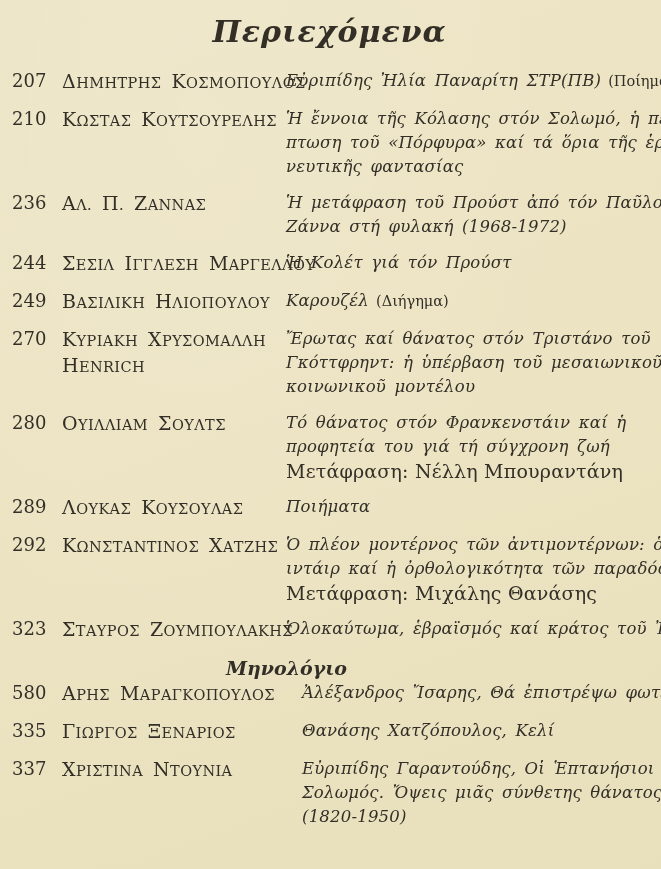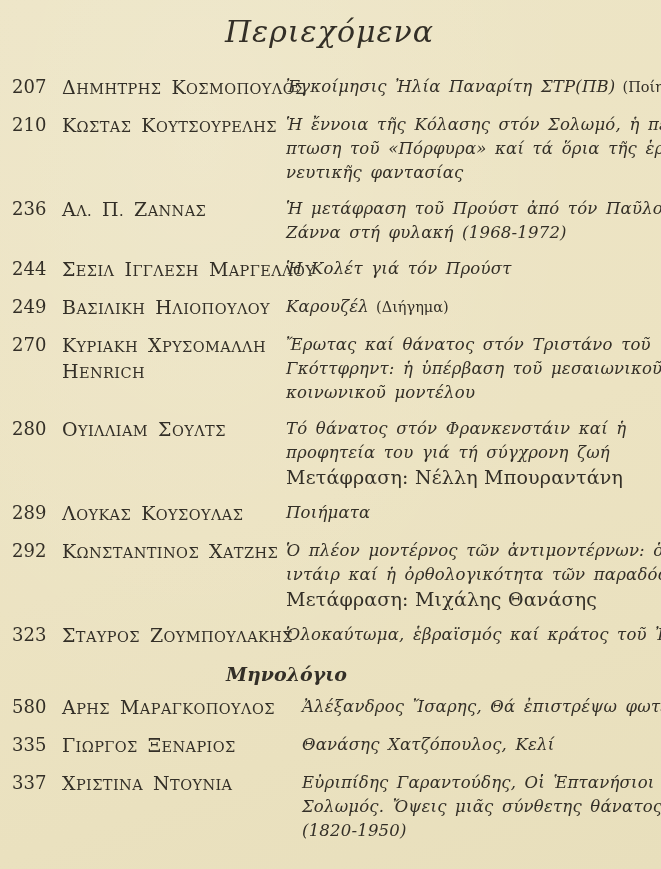--- a/index.html
+++ b/index.html
@@ -12,24 +12,24 @@
     overflow: hidden;
     background:
       radial-gradient(ellipse at 30% 15%, rgba(255,255,255,0.10), transparent 60%),
       linear-gradient(160deg, #ede5c6 0%, #ece3c2 55%, #e8dfbc 100%);
     color: #332f27;
     font-family: "DejaVu Serif", serif;
   }
   .page-title {
     text-align: center;
     font-style: italic;
-    font-weight: normal;
+    font-weight: bold;
     font-size: 30px;
     letter-spacing: 1px;
-    margin: 6px 0 26px 0;
+    margin: 6px 0 20px 0;
   }
   .toc { display: block; }
   .entry {
     display: grid;
     grid-template-columns: 50px 224px 1fr;
     margin-bottom: 12px;
   }
   .section2 .entry { grid-template-columns: 50px 240px 1fr; }
   .num {
     font-size: 18px;
@@ -65,21 +65,21 @@
     font-size: 19px;
     line-height: 24px;
     letter-spacing: 0.2px;
   }
   .section-heading {
     font-style: italic;
     font-weight: bold;
     font-size: 19px;
     text-align: center;
     padding-right: 86px;
-    margin: 14px 0 10px 0;
+    margin: 14px 0 2px 0;
   }
   .section-label {
     font-weight: bold;
     font-size: 12.5px;
     letter-spacing: 0.8px;
     margin: 0 0 10px 0;
   }
   .section-label .cap { font-size: 15px; }
 </style>
 </head>
@@ -90,21 +90,21 @@
   <h1 class="page-title">Περιεχόμενα</h1>
 
   <div class="toc">
 
     <div class="entry">
       <div class="num">207</div>
       <div class="author">
           <div class="smallcaps"><span class="cap">Δ</span>ΗΜΗΤΡΗΣ <span class="cap">Κ</span>ΟΣΜΟΠΟΥΛΟΣ</div>
         </div>
       <div class="title">
-        <div class="tline"><span>Ἐγκοίμησις Ἠλία Παναρίτη ΣΤΡ(ΠΒ)</span><span class="note">(Ποίημα)</span></div>
+        <div class="tline"><span>Εὐριπίδης Ἠλία Παναρίτη ΣΤΡ(ΠΒ)</span><span class="note">(Ποίημα)</span></div>
       </div>
     </div>
 
     <div class="entry">
       <div class="num">210</div>
       <div class="author">
           <div class="smallcaps"><span class="cap">Κ</span>ΩΣΤΑΣ <span class="cap">Κ</span>ΟΥΤΣΟΥΡΕΛΗΣ</div>
         </div>
       <div class="title">
         <div class="tline">Ἡ ἔννοια τῆς Κόλασης στόν Σολωμό, ἡ περί-</div>

